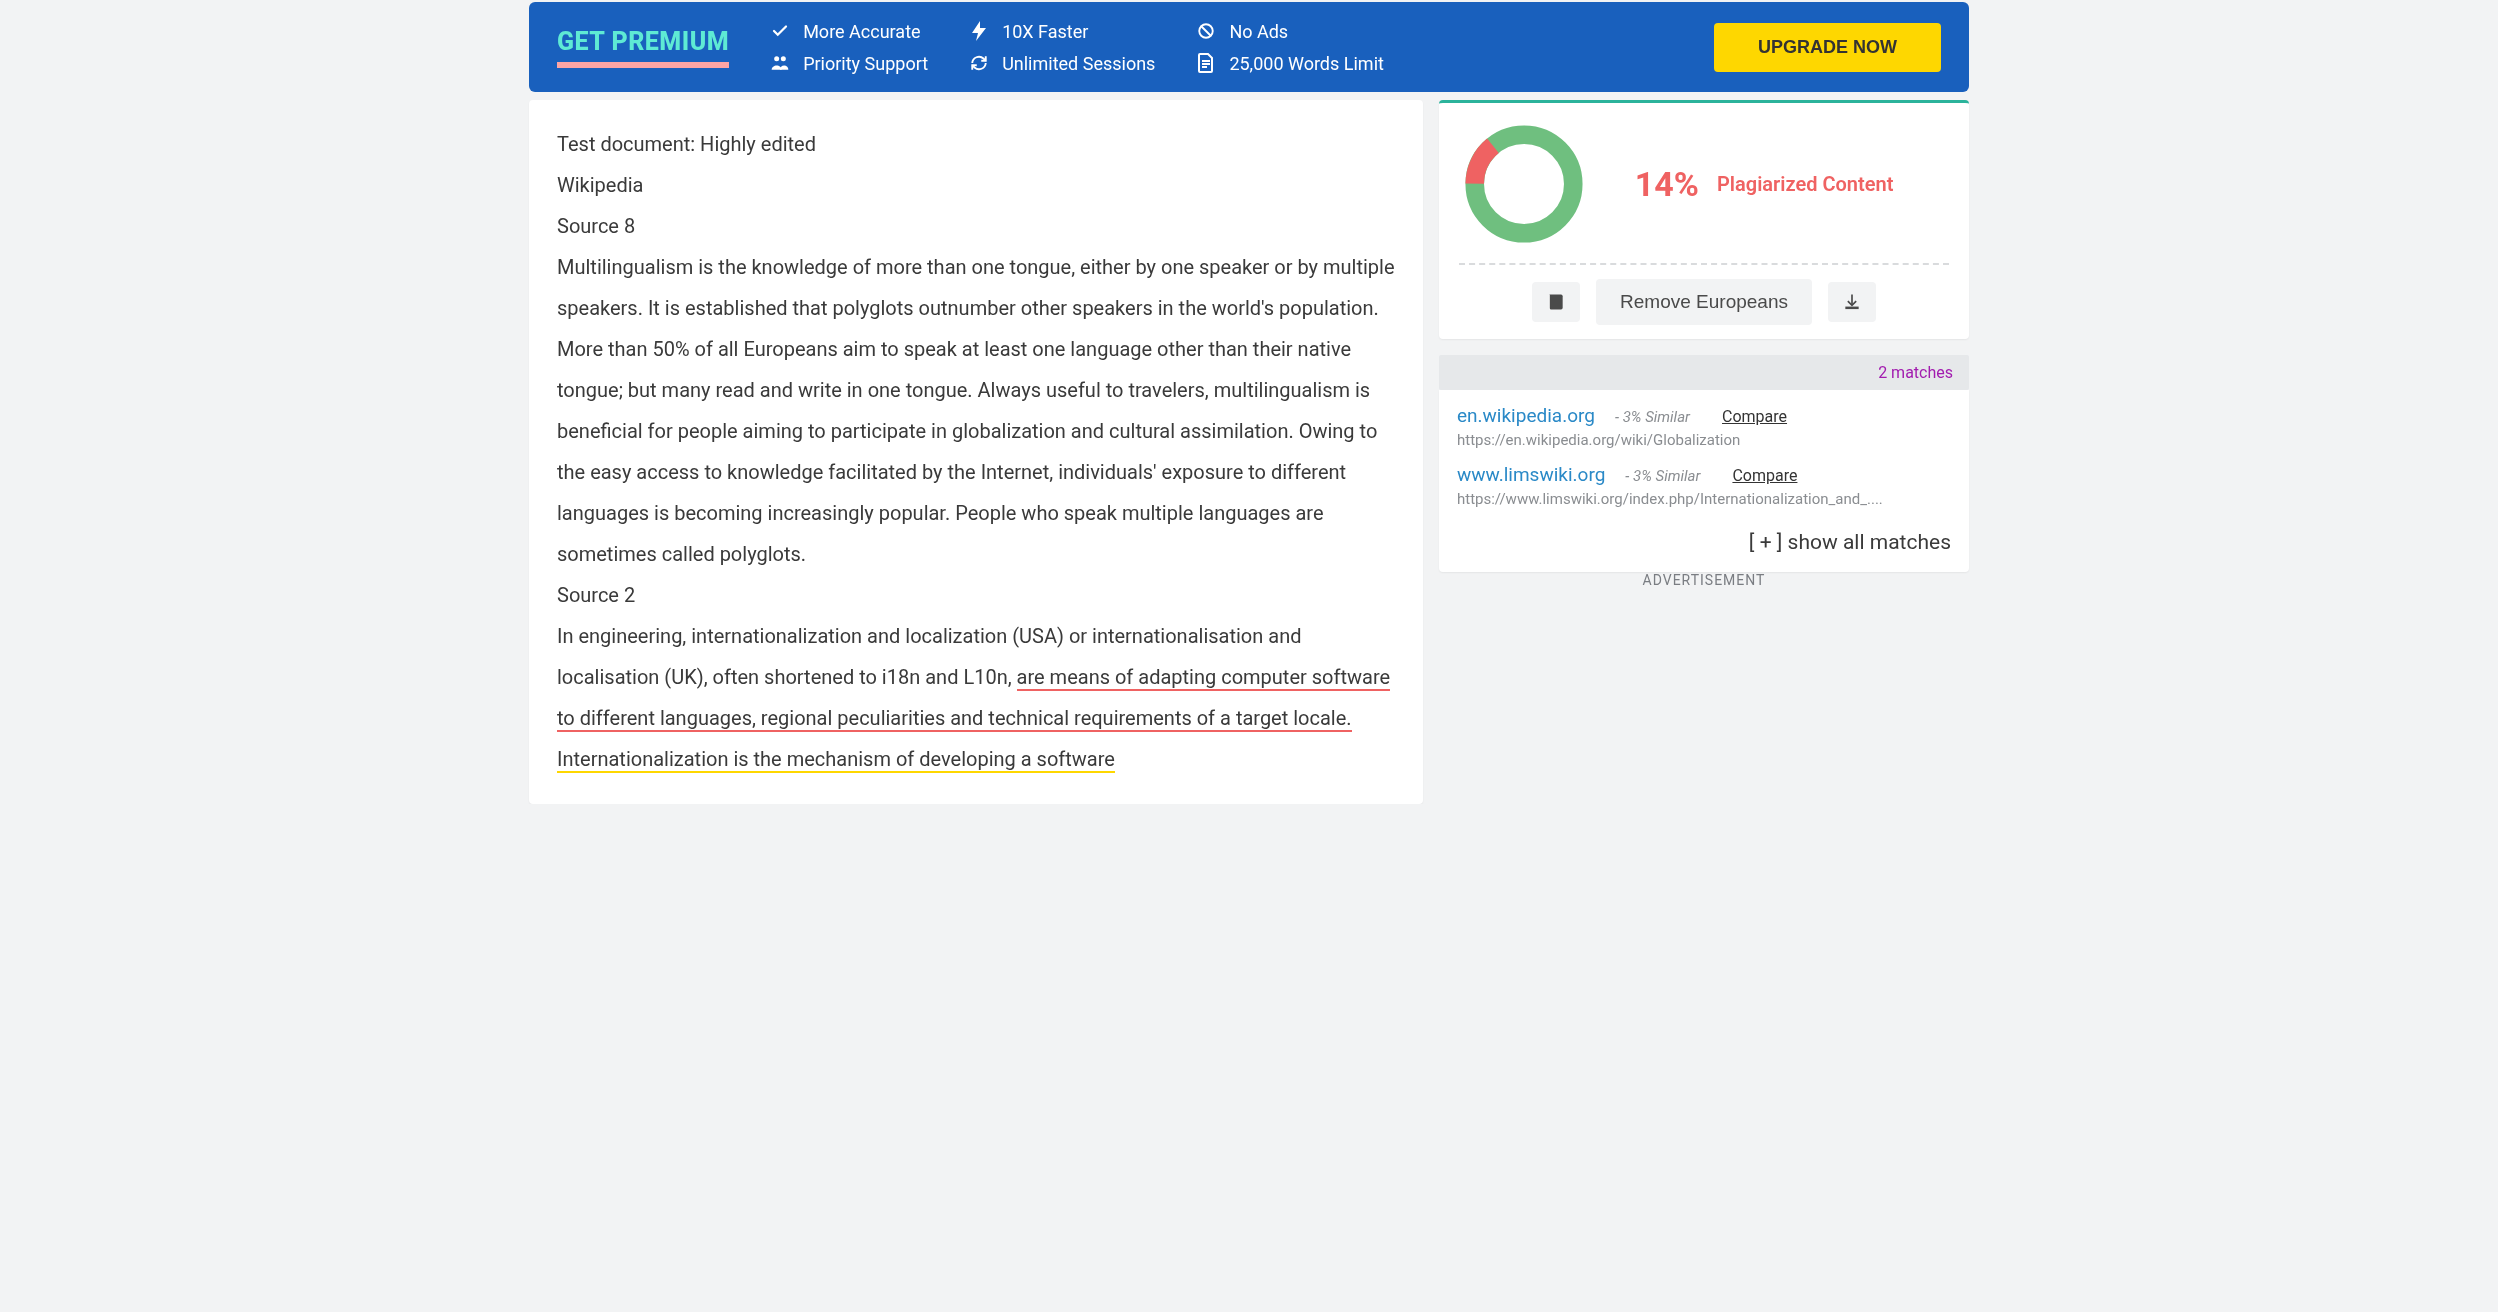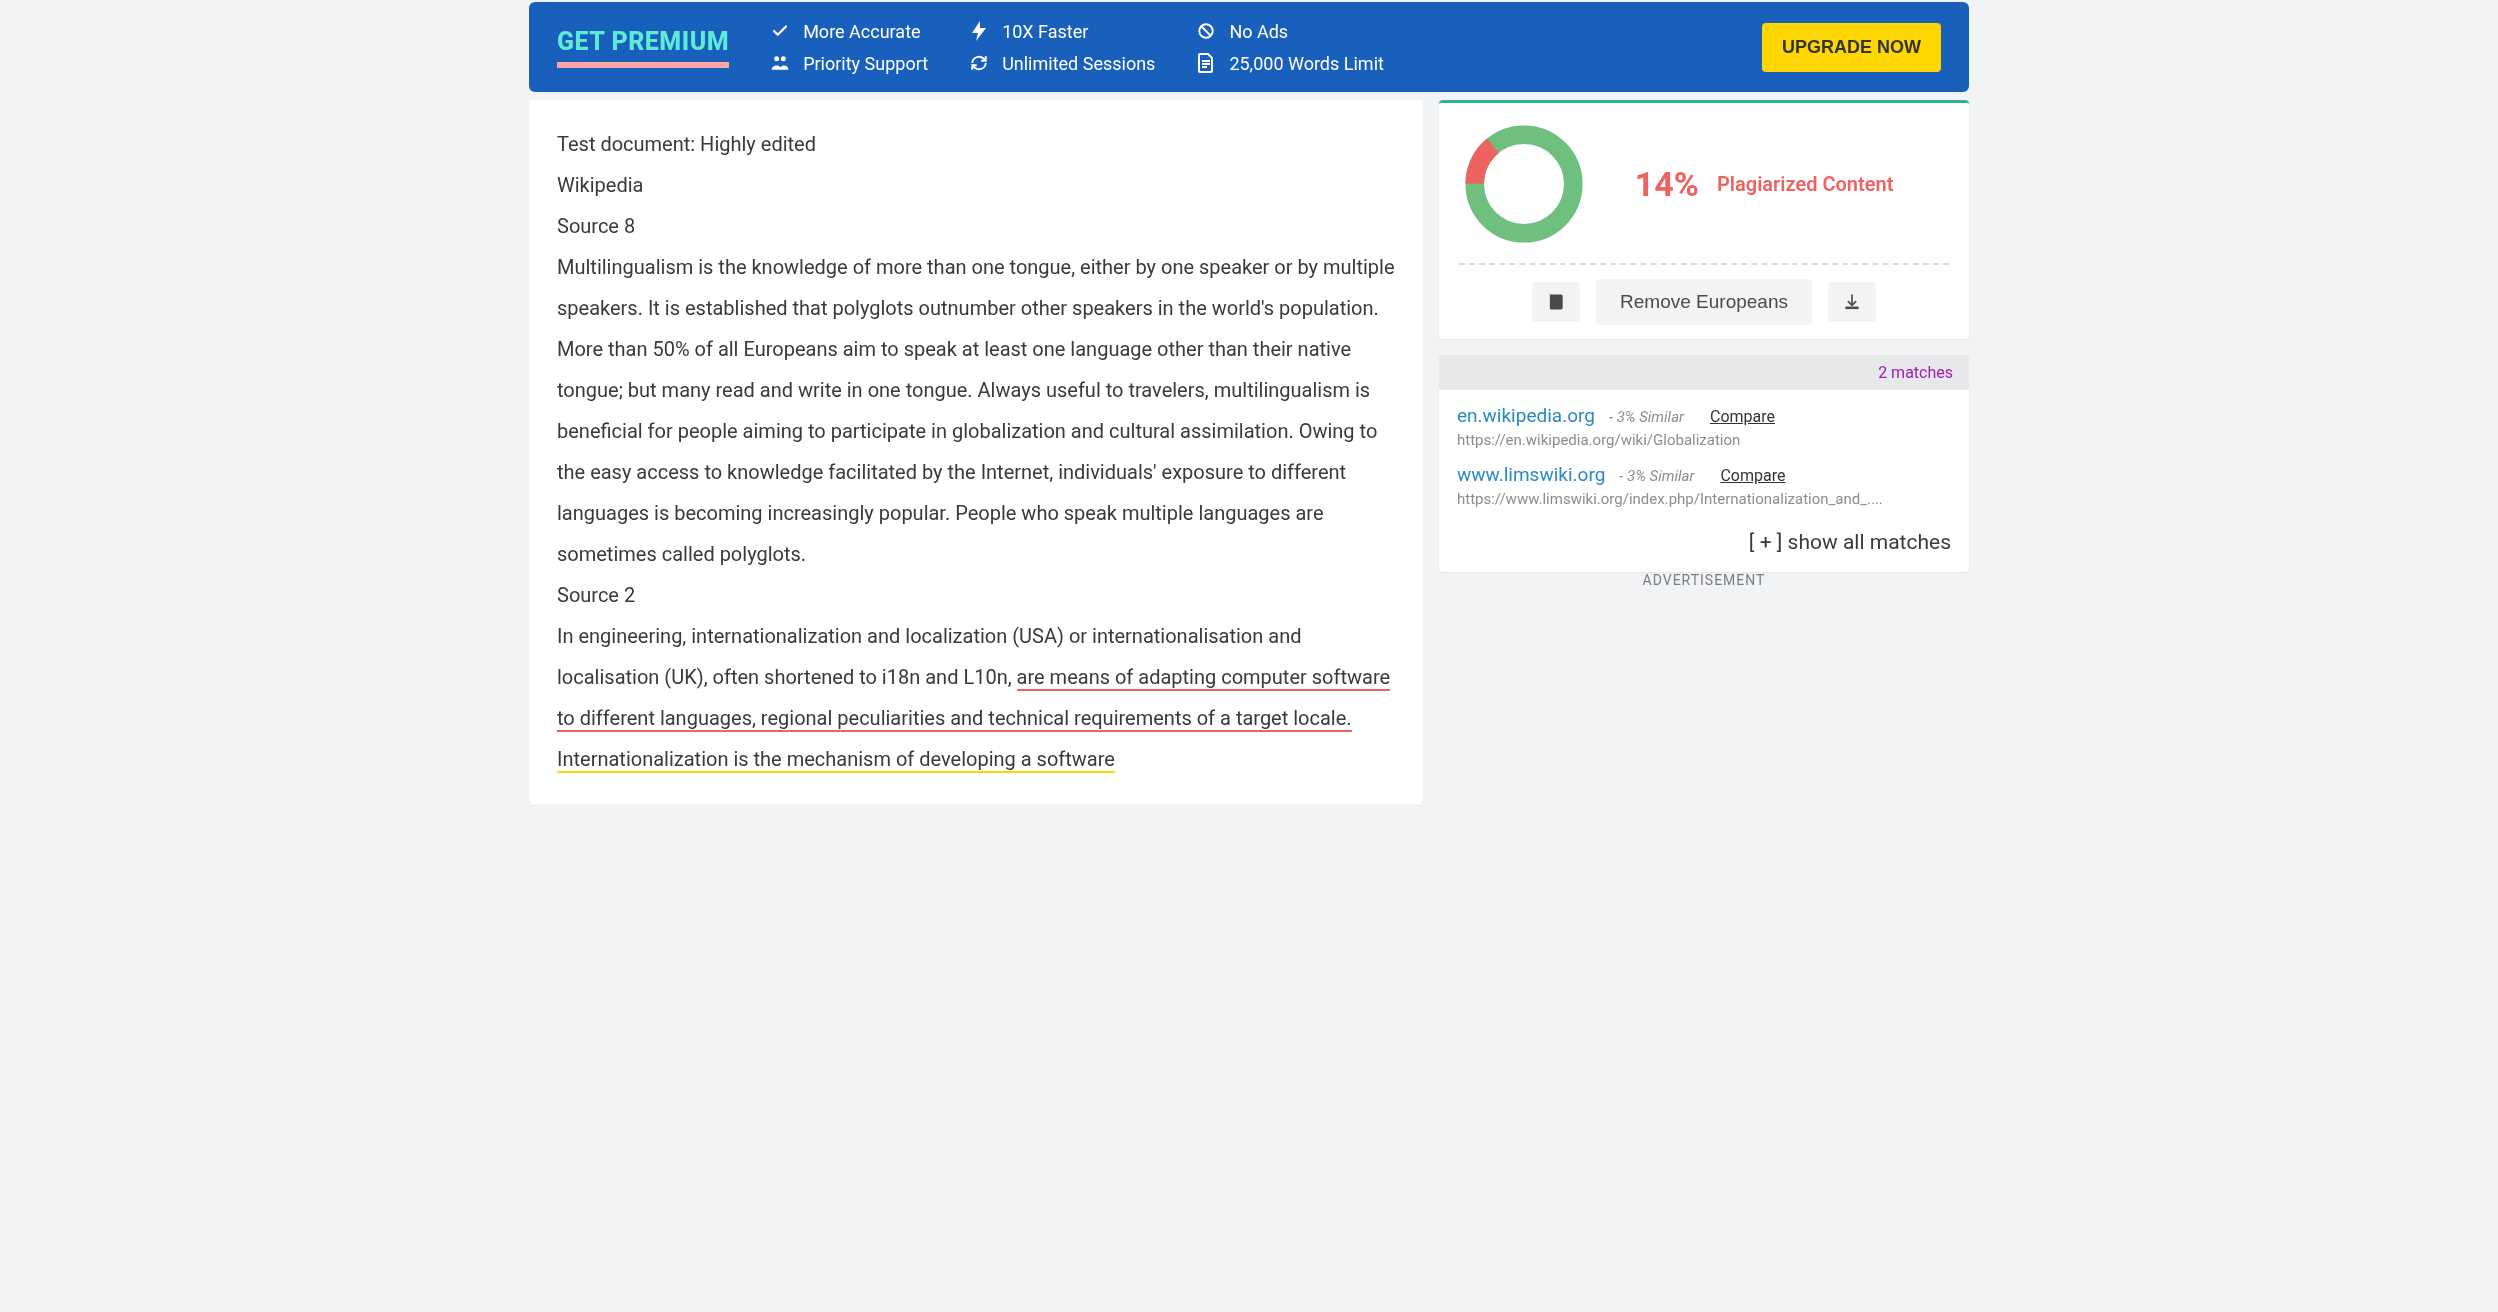--- a/index.html
+++ b/index.html
@@ -4,42 +4,42 @@
 <style>
 * { box-sizing: border-box; margin: 0; padding: 0; }
 body { font-family: -apple-system, BlinkMacSystemFont, "Segoe UI", Roboto, Helvetica, Arial, sans-serif; background: #f2f3f4; color: #333; }
 .container { max-width: 1460px; margin: 0 auto; padding: 0 10px; }
 .premium-banner { background: #1960bd; border-radius: 6px; display: flex; align-items: center; padding: 18px 28px; margin: 2px 0 8px; }
 .premium-title { color: #5eead4; font-weight: 800; font-size: 25px; letter-spacing: 0.5px; border-bottom: 6px solid #fca5a5; padding-bottom: 6px; margin-right: 40px; }
 .features { display: flex; flex-wrap: wrap; flex: 1; gap: 6px 40px; }
 .feature-col { display: flex; flex-direction: column; gap: 10px; }
 .feature-item { display: flex; align-items: center; color: #fff; font-size: 18px; }
 .feature-item .icon { width: 22px; height: 22px; margin-right: 12px; display: inline-flex; align-items: center; justify-content: center; }
-.upgrade-btn { background: #fed700; color: #333; font-weight: 700; font-size: 18px; padding: 14px 20px; border-radius: 4px; border: none; cursor: pointer; }
+.upgrade-btn { background: #fed700; color: #333; font-weight: 700; font-size: 18px; padding: 14px 44px; border-radius: 4px; border: none; cursor: pointer; }
 .main-row { display: flex; gap: 16px; align-items: flex-start; }
 .doc-panel { background: #fff; border-radius: 4px; flex: 1; padding: 24px 28px; box-shadow: 0 1px 2px rgba(0,0,0,0.06); }
 .doc-panel p { font-size: 20px; line-height: 2.05; color: #3a3a3a; }
 .results-panel { width: 530px; display: flex; flex-direction: column; }
 .score-card { background: #fff; border-radius: 4px; border-top: 3px solid #2bb39b; padding: 16px 20px 14px; box-shadow: 0 1px 2px rgba(0,0,0,0.06); }
 .score-row { display: flex; align-items: center; gap: 20px; }
 .donut { width: 130px; height: 130px; }
 .score-col { flex:1; display:flex; flex-direction:column; gap:10px; }
 .score-line { display: flex; align-items: center; gap: 18px; }
 .score-pct { font-size: 34px; font-weight: 700; width: 90px; text-align: right; }
 .score-label { font-size: 20px; font-weight: 600; line-height: 1.2; }
 .plag { color: #ef6262; }
 .uniq { color: #56ad73; }
 .divider-dotted { border-top: 2px dashed #d9dbdd; margin: 14px 0; }
 .actions-row { display: flex; align-items: center; gap: 16px; justify-content: center; }
 .icon-btn { background: #f2f3f4; border: none; border-radius: 4px; padding: 10px 14px; cursor: pointer; display:inline-flex; align-items:center; justify-content:center; }
 .remove-btn { background: #f2f3f4; border: none; border-radius: 4px; padding: 12px 24px; font-size: 19px; color: #4a4a4a; cursor: pointer; }
 .matches-header { background: #e6e8ea; color: #a21caf; text-align: right; padding: 8px 16px; font-size: 16px; margin-top: 16px; border-radius: 2px; }
 .match-list { background: #fff; padding: 14px 18px 10px; border-radius: 0 0 4px 4px; box-shadow: 0 1px 2px rgba(0,0,0,0.06); }
 .match-item { margin-bottom: 14px; }
-.match-top { display: flex; align-items: baseline; gap: 14px; }
+.match-top { display: flex; align-items: baseline; gap: 20px; }
 .match-domain { color: #2a89c7; font-size: 19px; text-decoration: none; cursor: pointer; }
 .match-similar { color: #8a8d91; font-style: italic; font-size: 15px; }
 .match-compare { color: #333; font-size: 16px; text-decoration: underline; cursor: pointer; margin-left: 12px; }
 .match-url { color: #8a8d91; font-size: 15px; margin-top: 4px; word-break: break-all; }
 .show-all { text-align: right; font-size: 21px; color: #3a3a3a; padding: 8px 0; cursor: pointer; }
 .ad-label { text-align: center; color: #7a7d82; font-size: 14px; letter-spacing: 1px; margin-top: 0; }
 .underline-red { border-bottom: 2px solid #ef6262; }
 .underline-yellow { border-bottom: 2px solid #fed700; }
 svg { display: block; }
 </style>

